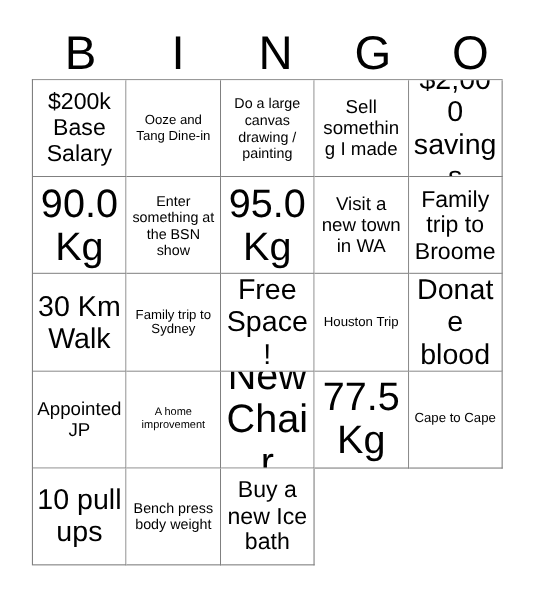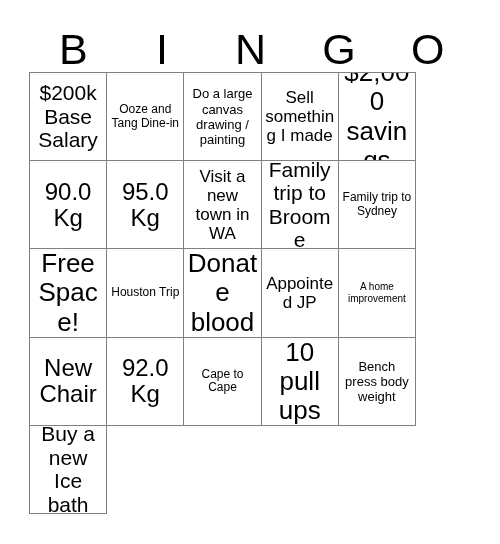--- a/index.html
+++ b/index.html
@@ -42,21 +42,21 @@
     font-weight: 400;
     letter-spacing: 0;
     color: #000000;
   }
 
   
   #grid {
     position: absolute;
     left: 29px;
     top: 72px;
-    width: 387px;
+    width: 428px;
     height: 442px;
     box-sizing: border-box;
     display: grid;
     grid-template-columns: repeat(5, 1fr);
     grid-template-rows: repeat(5, 1fr);
     border-top: 1.5px solid #808080;
     border-left: 1.5px solid #808080;
     background: #ffffff;
   }
 
@@ -81,21 +81,21 @@
     color: #000000;
   }
 
   
   .fs-xs   { font-size: 10px; line-height: 1.18; }
   .fs-sm   { font-size: 13px; line-height: 1.16; }
   .fs-md   { font-size: 17px; }
   .fs-lg   { font-size: 12px; }
   .fs-xl   { font-size: 21px; }
   .fs-xxl  { font-size: 26px; }
-  .fs-huge { font-size: 24px; line-height: 1.08; }
+  .fs-huge { font-size: 36px; line-height: 1.08; }
 </style>
 </head>
 <body>
 
 <div id="bingo-card">
 
   <div id="header-row">
     <div class="header-letter">
       <span>B</span>
     </div>
@@ -128,29 +128,35 @@
       <span class="cell-text fs-md">Sell something I made</span>
     </div>
     <div class="cell">
       <span class="cell-text fs-xxl">$2,000 savings</span>
     </div>
 
     <div class="cell">
       <span class="cell-text fs-huge">90.0 Kg</span>
     </div>
     <div class="cell">
+      <span class="cell-text fs-sm">Enter something at the BSN show</span>
+    </div>
+    <div class="cell">
       <span class="cell-text fs-huge">95.0 Kg</span>
     </div>
     <div class="cell">
       <span class="cell-text fs-md">Visit a new town in WA</span>
     </div>
     <div class="cell">
       <span class="cell-text fs-xl">Family trip to Broome</span>
     </div>
 
+    <div class="cell">
+      <span class="cell-text fs-xxl">30 Km Walk</span>
+    </div>
     <div class="cell">
       <span class="cell-text fs-lg">Family trip to Sydney</span>
     </div>
     <div class="cell">
       <span class="cell-text fs-xxl">Free Space!</span>
     </div>
     <div class="cell">
       <span class="cell-text fs-lg">Houston Trip</span>
     </div>
     <div class="cell">
@@ -161,21 +167,21 @@
       <span class="cell-text fs-md">Appointed JP</span>
     </div>
     <div class="cell">
       <span class="cell-text fs-xs">A home improvement</span>
     </div>
     <div class="cell">
       <span class="cell-text fs-huge">New Chair</span>
     </div>
 
     <div class="cell">
-      <span class="cell-text fs-huge">92.0 Kg</span>
+      <span class="cell-text fs-huge">77.5 Kg</span>
     </div>
     <div class="cell">
       <span class="cell-text fs-lg">Cape to Cape</span>
     </div>
     <div class="cell">
       <span class="cell-text fs-xxl">10 pull ups</span>
     </div>
     <div class="cell">
       <span class="cell-text fs-sm">Bench press body weight</span>
     </div>

